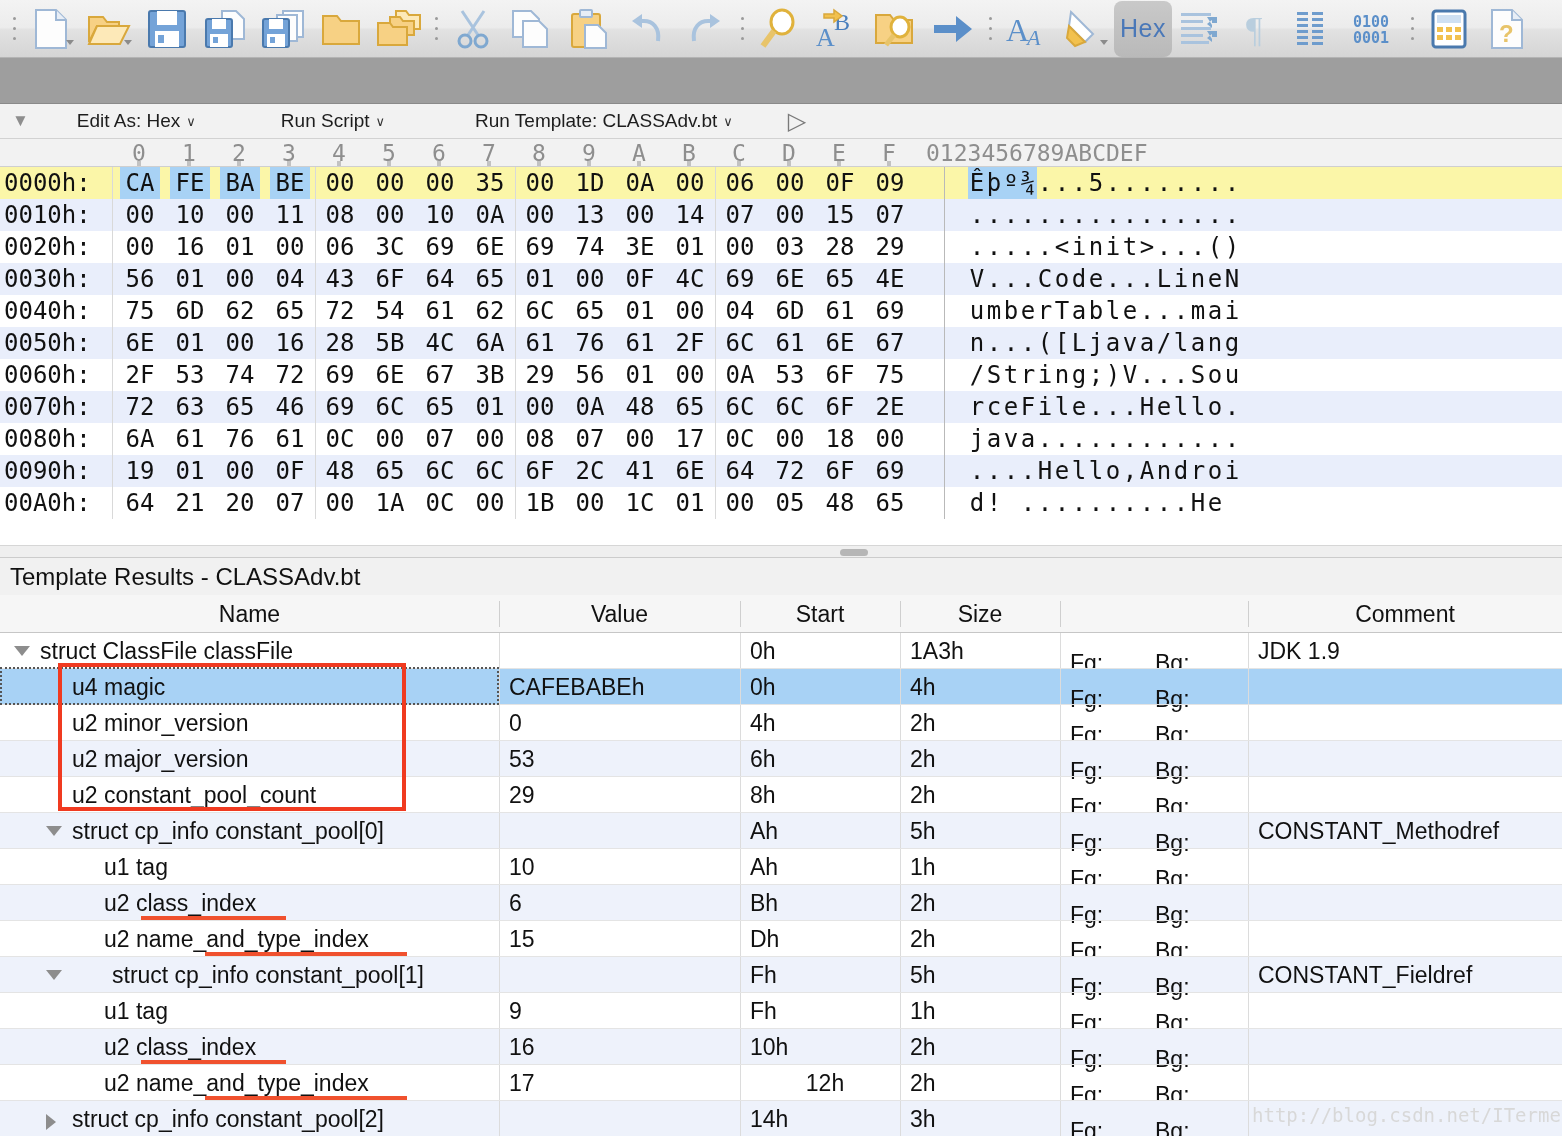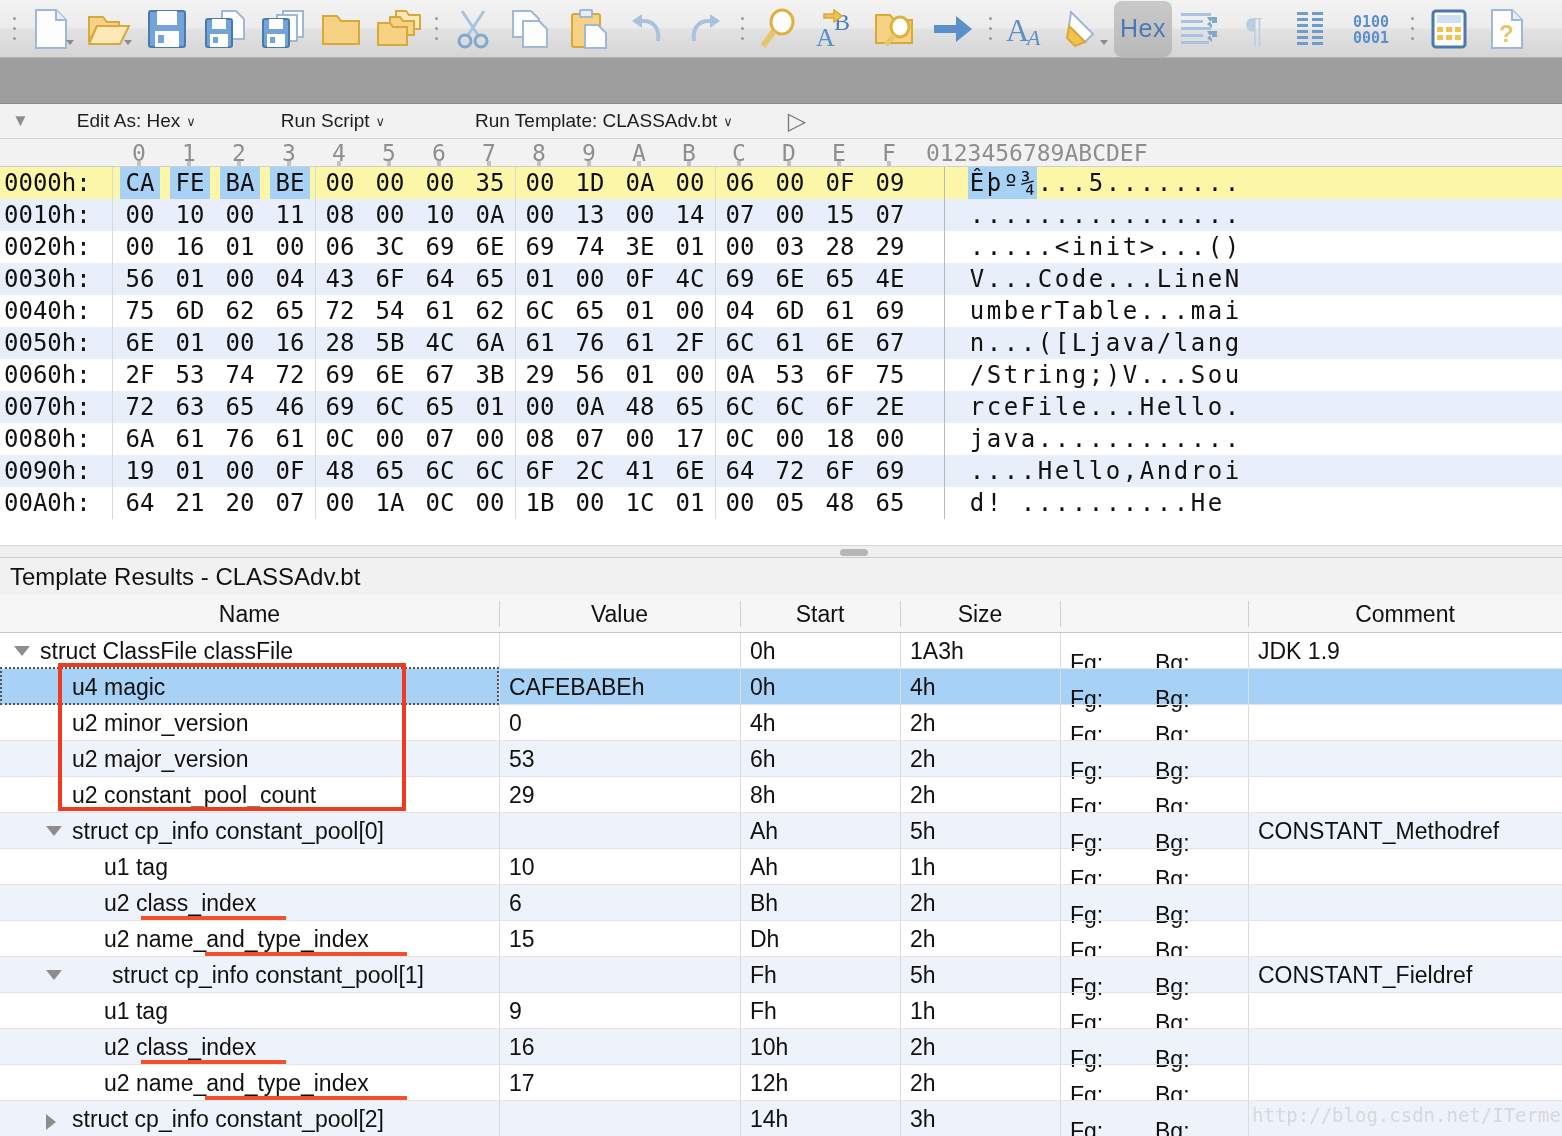--- a/index.html
+++ b/index.html
@@ -1118,21 +1118,21 @@
         <div class="rowdiv" style="left: 499px;"></div>
         <div class="rowdiv" style="left: 740px;"></div>
         <div class="rowdiv" style="left: 900px;"></div>
         <div class="rowdiv" style="left: 1060px;"></div>
         <div class="rowdiv" style="left: 1248px;"></div>
         <div class="rowline"></div>
       </div>
       <div class="row">
         <div class="c" style="left: 104px; width: 395px;">u2 name_and_type_index</div>
         <div class="c" style="left: 509px; width: 231px;">17</div>
-        <div class="c" style="left: 750px; width: 150px;">12h</div>
+        <div class="c" style="left: 750px; width: 150px; text-align: center;">12h</div>
         <div class="c" style="left: 910px; width: 150px;">2h</div>
         <div class="fgbg" style="left: 1070px;">Fg:</div>
         <div class="fgbg" style="left: 1155px;">Bg:</div>
         <div class="c" style="left: 1258px; width: 304px;"></div>
         <div class="rowdiv" style="left: 499px;"></div>
         <div class="rowdiv" style="left: 740px;"></div>
         <div class="rowdiv" style="left: 900px;"></div>
         <div class="rowdiv" style="left: 1060px;"></div>
         <div class="rowdiv" style="left: 1248px;"></div>
         <div class="rowline"></div>

